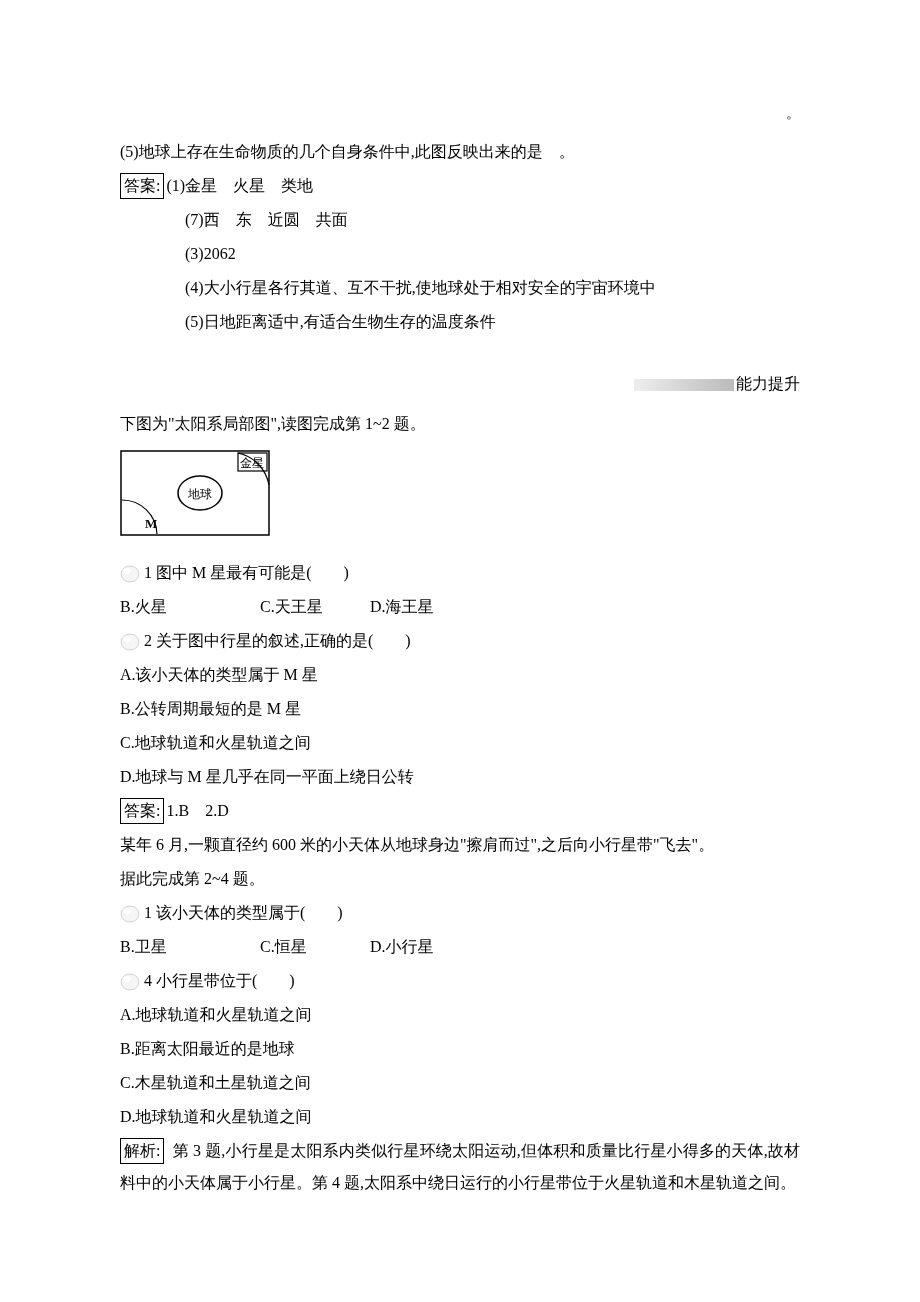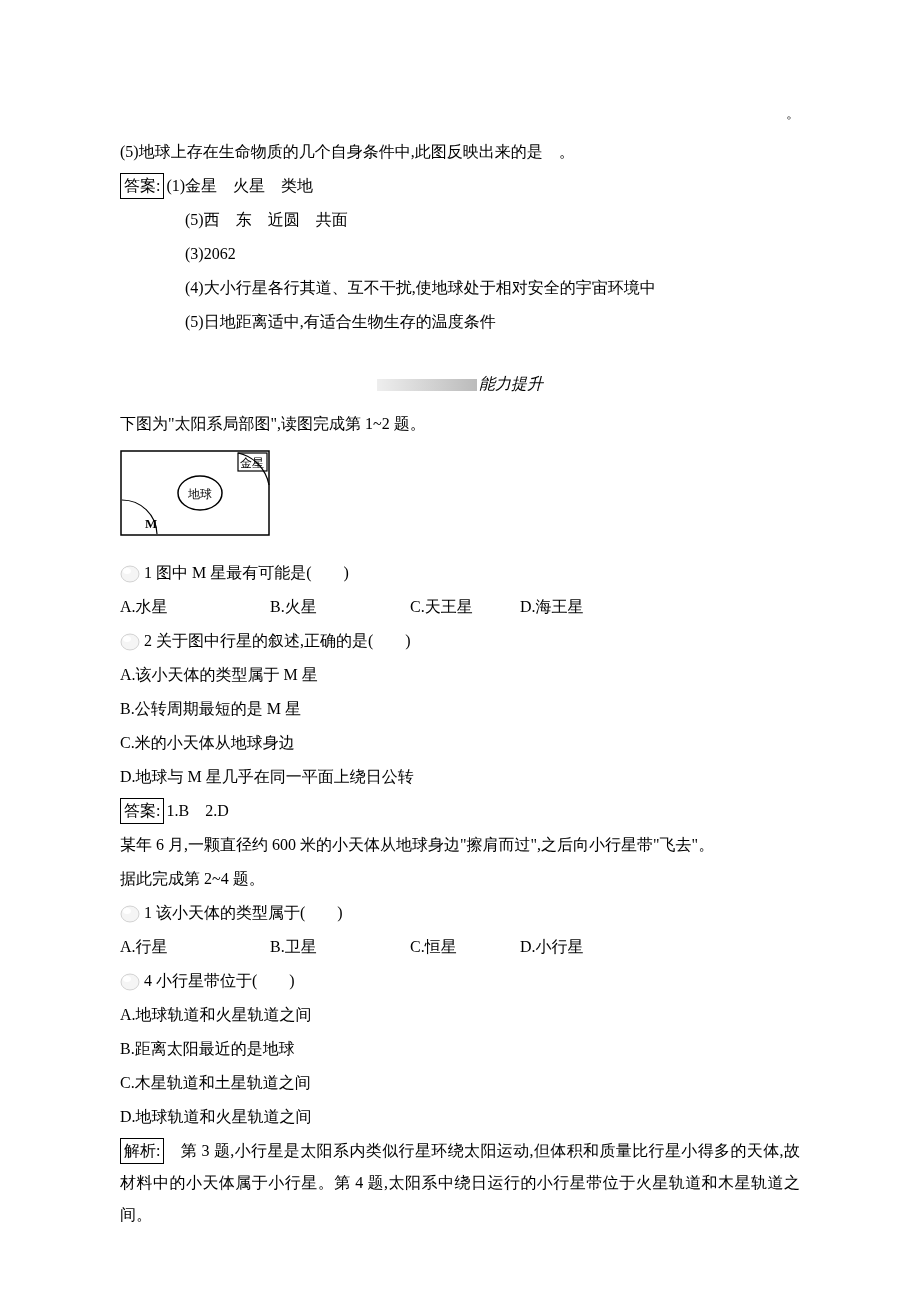--- a/index.html
+++ b/index.html
@@ -30,23 +30,22 @@
       border: 1px solid #000;
       padding: 0px 3px;
       line-height: 1.5;
       margin-right: 2px;
       text-align: right;
     }
     .indent {
       padding-left: 65px;
     }
     .section-header {
-      text-align: center;
+      text-align: right;
       margin: 30px 0 8px 0;
-      font-style: italic;
     }
     .bar {
       display: inline-block;
       width: 100px;
       height: 12px;
       background: linear-gradient(to right, #eee, #bbb);
       vertical-align: middle;
       margin-right: 2px;
     }
     .section-title {
@@ -72,34 +71,34 @@
     }
     .opt-a { width: 150px; }
     .opt-b { width: 140px; }
     .opt-c { width: 110px; }
     .opt-d { }
     .analysis-label {
       display: inline-block;
       border: 1px solid #000;
       padding: 0px 3px;
       line-height: 1.5;
-      margin-right: 16px;
+      margin-right: 8px;
     }
   </style>
 </head>
 <body>
 
 <div class="top-right-marker">　。</div>
 
 <div class="line">(5)地球上存在生命物质的几个自身条件中,此图反映出来的是　。</div>
 
 <div class="line">
   <span class="answer-label">答案:</span><span>(1)金星　火星　类地</span>
 </div>
-<div class="line indent">(5)西　东　近圆　共面</div>
+<div class="line indent">(7)西　东　近圆　共面</div>
 <div class="line indent">(3)2062</div>
 <div class="line indent">(4)大小行星各行其道、互不干扰,使地球处于相对安全的宇宙环境中</div>
 <div class="line indent">(5)日地距离适中,有适合生物生存的温度条件</div>
 
 <div class="section-header">
   <span class="bar"></span><span class="section-title">能力提升</span>
 </div>
 
 <div class="line">下图为"太阳系局部图",读图完成第 1~2 题。</div>
 
@@ -116,52 +115,50 @@
   </svg>
 </div>
 
 <div class="line">
   <svg class="question-marker" width="20" height="18">
       <ellipse cx="10" cy="9" rx="9" ry="8" fill="#f5f5f5" stroke="#aaa" stroke-width="0.5"></ellipse>
       <ellipse cx="7" cy="6" rx="4" ry="3" fill="#fff"></ellipse>
     </svg><span>1 图中 M 星最有可能是(　　)</span>
 </div>
 <div class="line options">
-  <span class="opt opt-a">A.水星</span>
   <span class="opt opt-b">B.火星</span>
   <span class="opt opt-c">C.天王星</span>
   <span class="opt opt-d">D.海王星</span>
 </div>
 
 <div class="line">
   <svg class="question-marker" width="20" height="18">
       <ellipse cx="10" cy="9" rx="9" ry="8" fill="#f5f5f5" stroke="#aaa" stroke-width="0.5"></ellipse>
       <ellipse cx="7" cy="6" rx="4" ry="3" fill="#fff"></ellipse>
     </svg><span>2 关于图中行星的叙述,正确的是(　　)</span>
 </div>
 <div class="line">A.该小天体的类型属于 M 星</div>
 <div class="line">B.公转周期最短的是 M 星</div>
-<div class="line">C.米的小天体从地球身边</div>
+<div class="line">C.地球轨道和火星轨道之间</div>
 <div class="line">D.地球与 M 星几乎在同一平面上绕日公转</div>
 
 <div class="line">
   <span class="answer-label">答案:</span><span>1.B　2.D</span>
 </div>
 
 <div class="line">某年 6 月,一颗直径约 600 米的小天体从地球身边"擦肩而过",之后向小行星带"飞去"。</div>
 <div class="line">据此完成第 2~4 题。</div>
 
 <div class="line">
   <svg class="question-marker" width="20" height="18">
       <ellipse cx="10" cy="9" rx="9" ry="8" fill="#f5f5f5" stroke="#aaa" stroke-width="0.5"></ellipse>
       <ellipse cx="7" cy="6" rx="4" ry="3" fill="#fff"></ellipse>
     </svg><span>1 该小天体的类型属于(　　)</span>
 </div>
 <div class="line options">
-  <span class="opt opt-a">A.行星</span>
   <span class="opt opt-b">B.卫星</span>
   <span class="opt opt-c">C.恒星</span>
   <span class="opt opt-d">D.小行星</span>
 </div>
 
 <div class="line">
   <svg class="question-marker" width="20" height="18">
       <ellipse cx="10" cy="9" rx="9" ry="8" fill="#f5f5f5" stroke="#aaa" stroke-width="0.5"></ellipse>
       <ellipse cx="7" cy="6" rx="4" ry="3" fill="#fff"></ellipse>
     </svg><span>4 小行星带位于(　　)</span>

